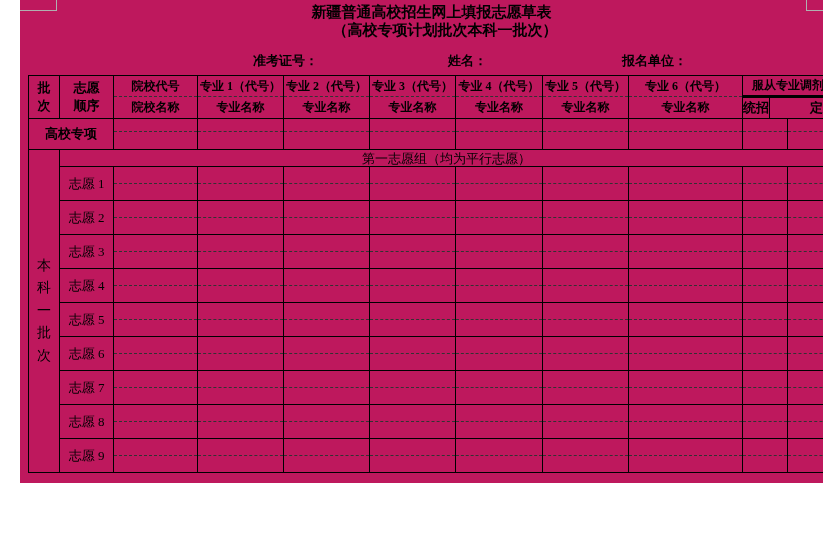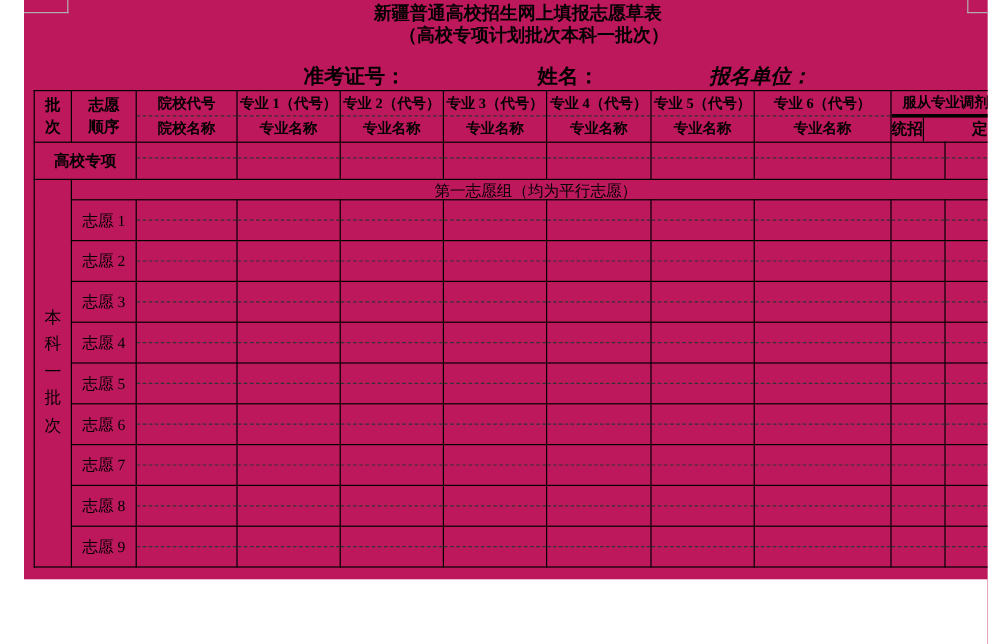--- a/index.html
+++ b/index.html
@@ -11,24 +11,24 @@
   .mark { position:absolute; top:0; width:36px; height:10px; }
   .mark.left  { left:0;  border-bottom:1px solid #b0b0b0; border-right:1px solid #b0b0b0; }
   .mark.right { right:0; border-bottom:1px solid #b0b0b0; border-left:1px solid #b0b0b0; }
 
   .titleblock { position:absolute; top:3px; left:0; width:100%; text-align:center;
                 font-family:"Liberation Sans", sans-serif; font-weight:bold; }
   .title    { font-size:15px; line-height:18px; }
   .subtitle { font-size:15px; line-height:18px;padding-left:27px; }
 
   .field-label { position:absolute; top:52px; font-family:"Liberation Sans", sans-serif;
-                 font-weight:bold; font-size:17px; white-space:nowrap; }
+                 font-weight:bold; font-size:13px; white-space:nowrap; }
   .fl-exam { left:233px; }
   .fl-name { left:428px; }
-  .fl-unit { left:571px;font-style:italic; }
+  .fl-unit { left:602px; }
 
   table.form { position:absolute; left:8px; top:75px; width:805px;
                border-collapse:collapse; table-layout:fixed; }
   table.form td { border:1px solid #000; padding:0; text-align:center;
                   vertical-align:middle; overflow:hidden; }
 
   tr.r-head  { height:40px; }
   tr.r-spec  { height:31px; }
   tr.r-group { height:17px; }
   tr.r-pref  { height:34px; }

